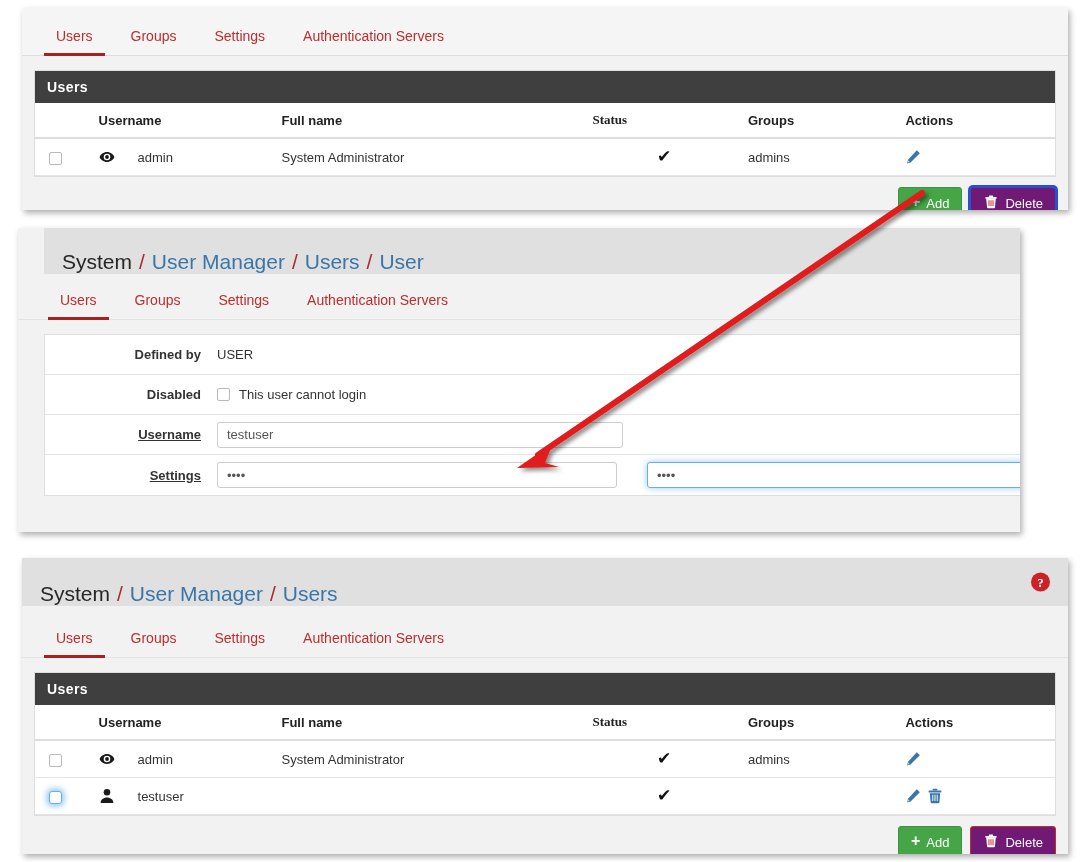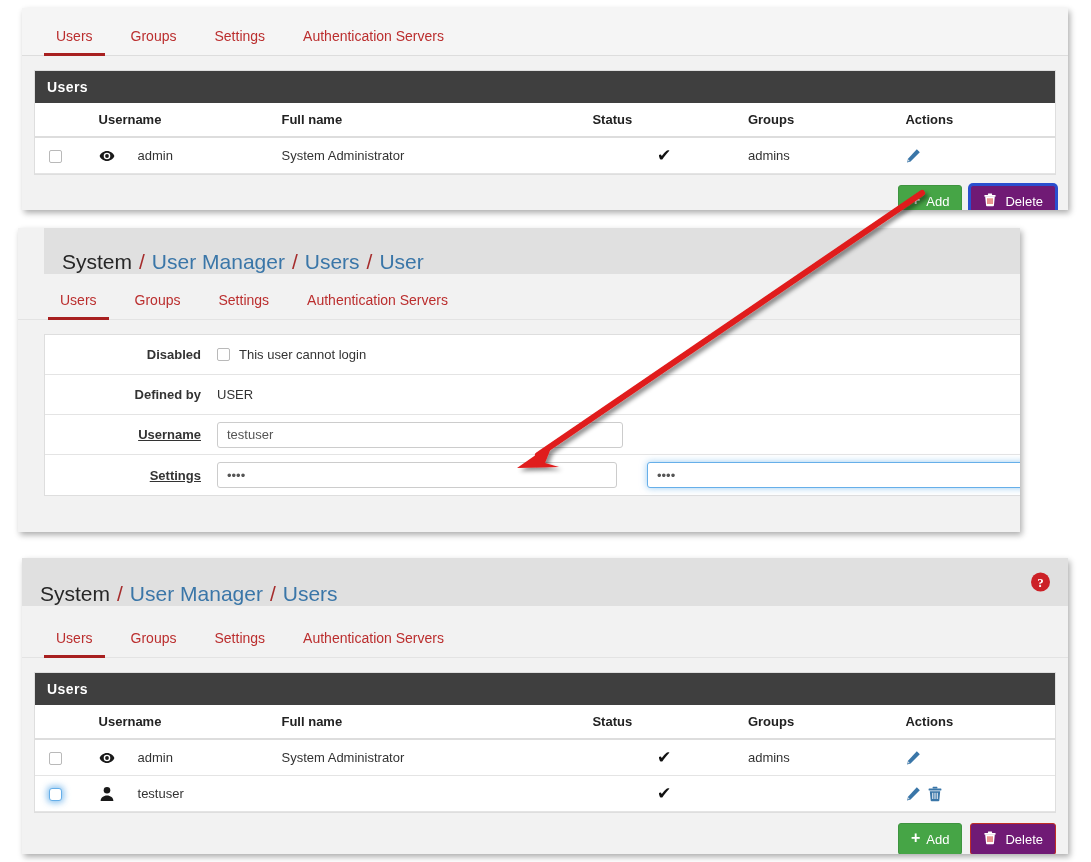--- a/index.html
+++ b/index.html
@@ -113,21 +113,21 @@
     font-size: 13px;
     color: #333;
     padding: 9px 6px;
     border-bottom: 1px solid #e4e4e4;
     vertical-align: middle;
   }
   table.grid tr:last-child td { border-bottom: 1px solid #e4e4e4; }
   .col-chk   { width: 42px; padding-left: 14px !important; }
   .col-user  { width: 190px; padding-left: 20px !important; }
   .col-full  { width: 300px; }
-  .col-stat  { width: 150px; text-align: center; }
+  .col-stat  { width: 150px; text-align: center; font-family: Liberation Serif, serif; }
   .col-group { width: 152px; }
   .col-act   { width: 150px; }
 
   .chk {
     -webkit-appearance: none;
     appearance: none;
     width: 13px; height: 13px;
     border: 1px solid #b9b9b9;
     background: #fff;
     border-radius: 2px;
@@ -158,20 +158,21 @@
     display: inline-flex;
     align-items: center;
     gap: 6px;
     font-size: 13px;
     color: #ffffff;
     padding: 7px 12px;
     border-radius: 3px;
     border: 1px solid transparent;
     cursor: pointer;
     line-height: 1;
+    text-align: center;
   }
   .btn-add { background: #46a546; border-color: #3f9440; }
   .btn-del { background: #701a75; border-color: #c12e26; }
   .btn.focused {
     box-shadow: 0 0 0 2px #2a4fcf;
     border-color: #2a4fcf;
   }
   .plus {
     font-size: 16px; font-weight: bold; line-height: 1;
     display: inline-block; transform: translateY(-1px);
@@ -339,32 +340,32 @@
         <span>Settings</span>
       </div>
       <div class="tab">
         <span>Authentication Servers</span>
       </div>
     </div>
 
     <div class="formcard" style="margin:14px 0 0 26px; border-right:none;">
 
       <div class="frow">
+        <div class="flabel">Defined by</div>
+        <div class="fval">USER</div>
+      </div>
+
+      <div class="frow">
         <div class="flabel">Disabled</div>
         <div class="fval">
           <span class="cbline">
             <input type="checkbox" class="chk" style="">
             <span>This user cannot login</span>
           </span>
         </div>
-      </div>
-
-      <div class="frow">
-        <div class="flabel">Defined by</div>
-        <div class="fval">USER</div>
       </div>
 
       <div class="frow">
         <div class="flabel req">Username</div>
         <div class="fval">
           <input class="finput w-user" type="text" value="testuser" style="">
         </div>
       </div>
 
       <div class="frow" style="border-bottom:none;">

